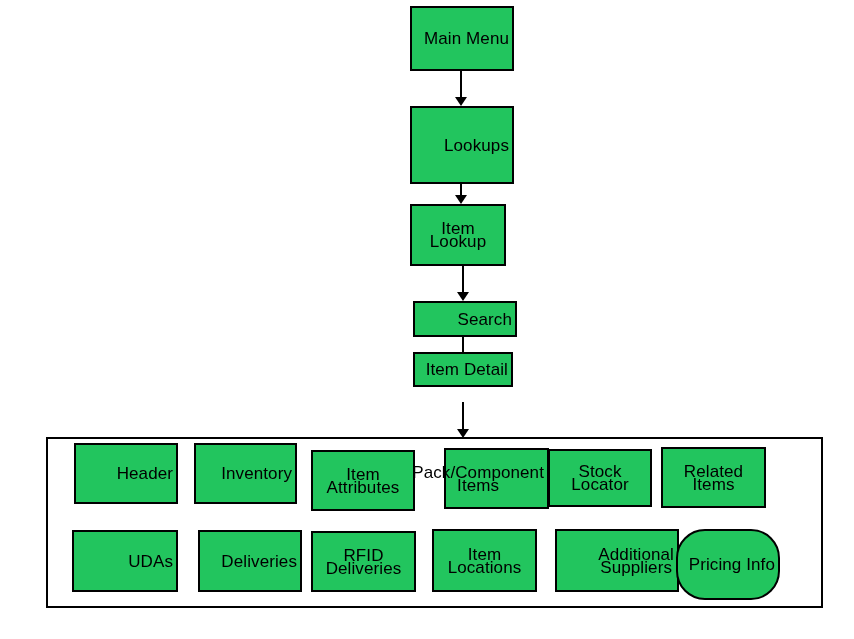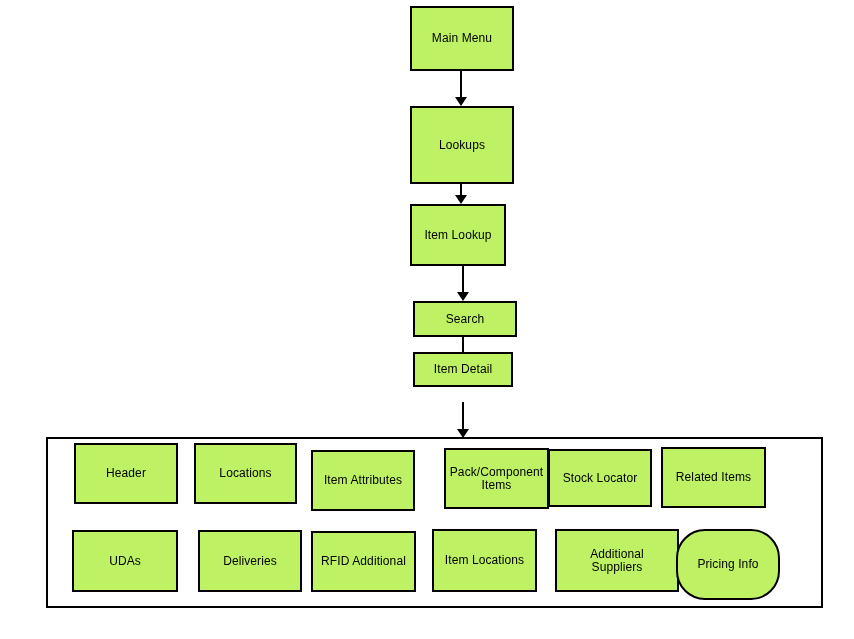--- a/index.html
+++ b/index.html
@@ -14,29 +14,29 @@
   #canvas {
     position: relative;
     width: 854px;
     height: 639px;
     background: #ffffff;
     overflow: hidden;
   }
   .node {
     position: absolute;
     box-sizing: border-box;
-    background: #bef264;
+    background: #22c55e;
     border: 2px solid #000000;
     display: flex;
     align-items: center;
-    justify-content: center;
+    justify-content: flex-end;
     text-align: center;
     color: #000000;
     font-family: "Liberation Sans", sans-serif;
-    font-size: 12px;
+    font-size: 17px;
     line-height: 13px;
     letter-spacing: 0.1px;
     padding: 2px 3px;
   }
   .node-label {
     display: block;
     white-space: pre-line;
   }
   .group-box {
     position: absolute;
@@ -89,21 +89,21 @@
       <div class="node" style="left: 413px; top: 301px; width: 104px; height: 36px;">
         <span class="node-label">Search</span>
       </div>
       <div class="node" style="left: 413px; top: 352px; width: 100px; height: 35px;">
         <span class="node-label">Item Detail</span>
       </div>
       <div class="node" style="left: 74px; top: 443px; width: 104px; height: 61px;">
         <span class="node-label">Header</span>
       </div>
       <div class="node" style="left: 194px; top: 443px; width: 103px; height: 61px;">
-        <span class="node-label">Locations</span>
+        <span class="node-label">Inventory</span>
       </div>
       <div class="node" style="left: 311px; top: 450px; width: 104px; height: 61px;">
         <span class="node-label">Item Attributes</span>
       </div>
       <div class="node" style="left: 431px; top: 448px; width: 105px; height: 61px; margin-left: 13px;">
         <span class="node-label">Pack/Component
 Items</span>
       </div>
       <div class="node" style="left: 548px; top: 449px; width: 104px; height: 58px;">
         <span class="node-label">Stock Locator</span>
@@ -111,21 +111,21 @@
       <div class="node" style="left: 661px; top: 447px; width: 105px; height: 61px;">
         <span class="node-label">Related Items</span>
       </div>
       <div class="node" style="left: 72px; top: 530px; width: 106px; height: 62px;">
         <span class="node-label">UDAs</span>
       </div>
       <div class="node" style="left: 198px; top: 530px; width: 104px; height: 62px;">
         <span class="node-label">Deliveries</span>
       </div>
       <div class="node" style="left: 311px; top: 531px; width: 105px; height: 61px;">
-        <span class="node-label">RFID Additional</span>
+        <span class="node-label">RFID Deliveries</span>
       </div>
       <div class="node" style="left: 432px; top: 529px; width: 105px; height: 63px;">
         <span class="node-label">Item Locations</span>
       </div>
       <div class="node" style="left: 555px; top: 529px; width: 124px; height: 63px;">
         <span class="node-label">Additional
 Suppliers</span>
       </div>
       <div class="node" style="left: 676px; top: 529px; width: 104px; height: 71px; border-radius: 29px;">
         <span class="node-label">Pricing Info</span>

